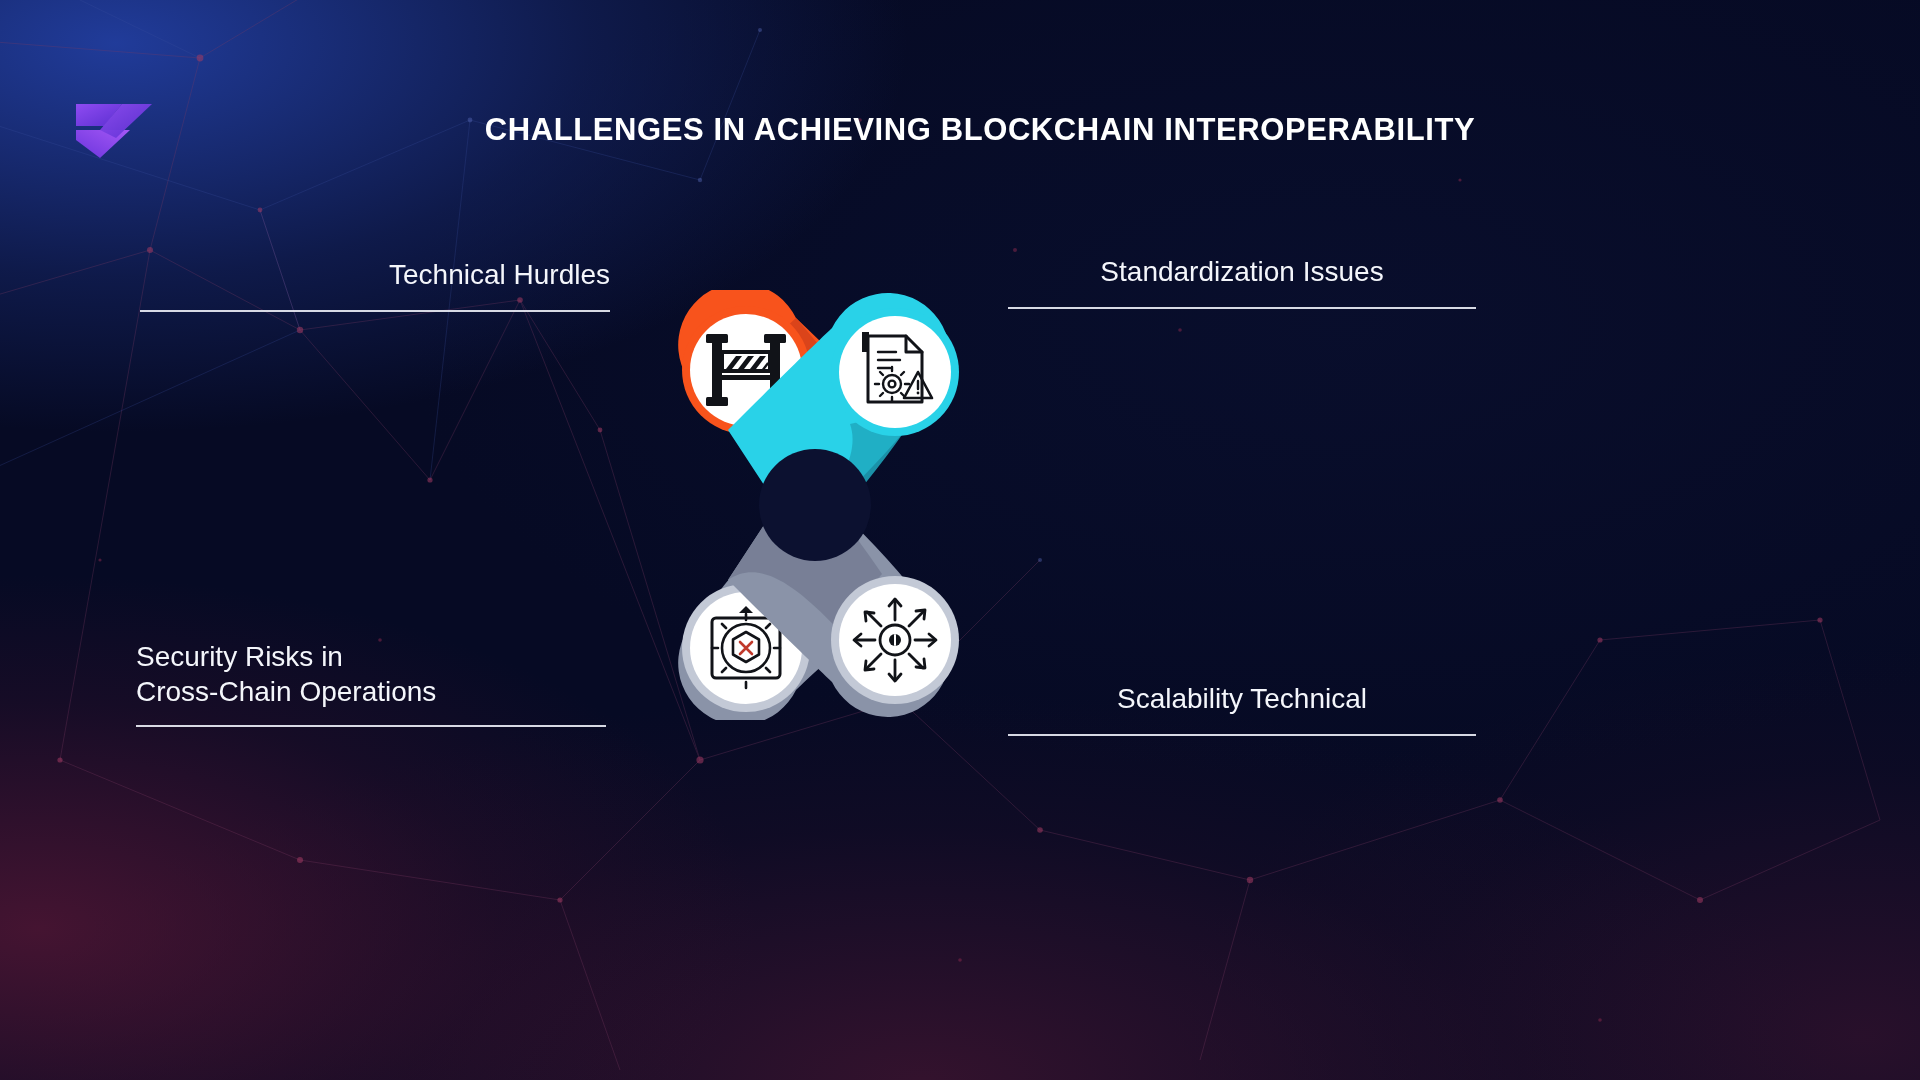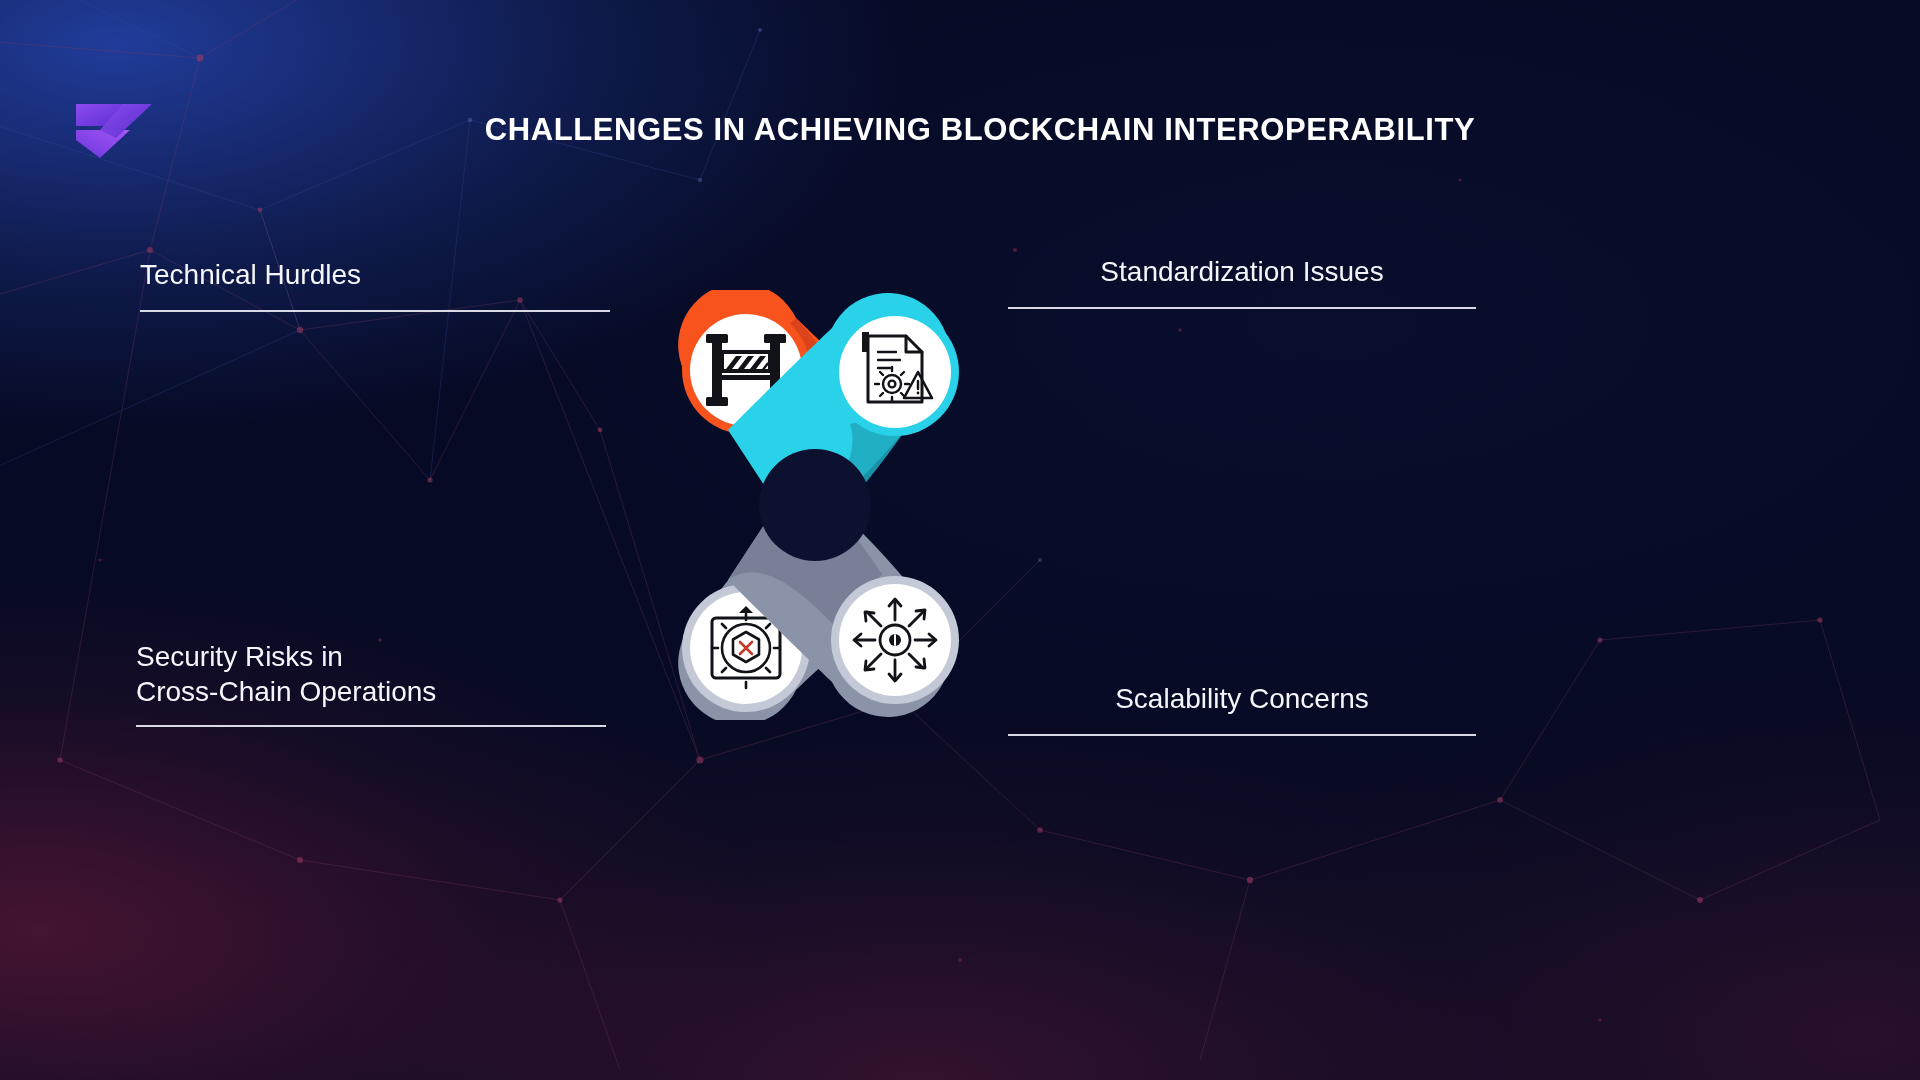--- a/index.html
+++ b/index.html
@@ -49,21 +49,21 @@
     line-height:1.24;
     white-space:pre-line;
   }
   .label-rule {
     height:2px;
     background:#e9ecf4;
     opacity:0.92;
   }
 
   #label-tl { left:140px;  top:258px; width:470px; }
-  #label-tl .label-text { text-align:left; }
+  #label-tl .label-text { text-align:right; }
   #label-tl .label-rule { margin-top:17px; width:470px; }
 
   #label-tr { left:1008px; top:255px; width:468px; }
   #label-tr .label-text { text-align:center; }
   #label-tr .label-rule { margin-top:17px; width:468px; }
 
   #label-bl { left:136px;  top:640px; width:470px; }
   #label-bl .label-text { text-align:left; }
   #label-bl .label-rule { margin-top:16px; width:470px; }
 
@@ -172,21 +172,21 @@
     <div class="label-rule"></div>
   </div>
 
   <div class="label-block" id="label-bl">
     <div class="label-text">Security Risks in
 Cross-Chain Operations</div>
     <div class="label-rule"></div>
   </div>
 
   <div class="label-block" id="label-br">
-    <div class="label-text">Scalability Concerns</div>
+    <div class="label-text">Scalability Technical</div>
     <div class="label-rule"></div>
   </div>
 
   <svg id="pinwheel" viewBox="0 0 440 430">
 
     <g>
 
       <path d="M225,190
                C150,265 120,295 108,320
                A62,62 0 1 0 196,400

